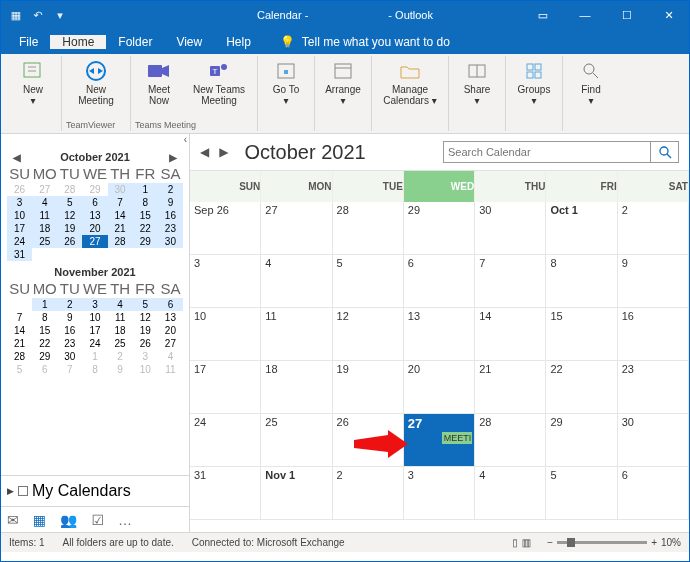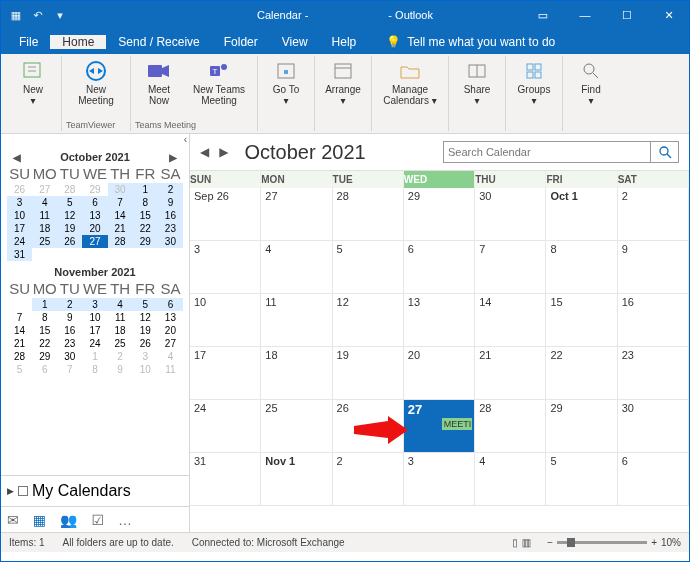--- a/index.html
+++ b/index.html
@@ -56,21 +56,21 @@
 .mainarea { flex: 1; display: flex; flex-direction: column; }
 .calheader { height: 36px; display: flex; align-items: center; padding: 4px 10px; gap: 10px; }
 .calheader .navarr { cursor: pointer; color: #555; font-size: 12px; }
 .calheader .mt { font-size: 20px; color: #333; font-weight: 300; margin-left: 6px; }
 .calheader .search { margin-left: auto; display: flex; }
 .calheader input { border: 1px solid #999; height: 22px; width: 208px; font-size: 11px; padding: 0 4px; }
 .calheader .sbtn { border: 1px solid #999; border-left: none; width: 28px; height: 22px; display: flex; align-items: center; justify-content: center; cursor: pointer; color: #0f6cbd; }
 
 .grid { flex: 1; border-top: 1px solid #e0e0e0; }
 .weekhead { display: grid; grid-template-columns: repeat(7,1fr); background: #f1f7ef; }
-.weekhead div { font-size: 10px; font-weight: bold; color: #555; padding: 3px 0; text-align: left; border-right: 1px solid #eceee9; }
+.weekhead div { font-size: 10px; font-weight: bold; color: #555; padding: 10px 0; text-align: right; border-right: 1px solid #eceee9; }
 .weekhead div.wed { background: #89d08f; color: #fff; }
 .monthgrid { display: grid; grid-template-columns: repeat(7,1fr); grid-auto-rows: 53px; }
 .cell { border-right: 1px solid #e6e6e6; border-bottom: 1px solid #e6e6e6; padding: 2px 4px; font-size: 11px; color: #333; position: relative; cursor: pointer; }
 .cell .dn { font-size: 11px; }
 .cell.bold .dn { font-weight: bold; }
 .cell.today { background: #0f6cbd; }
 .cell.today .dn { color: #fff; font-weight: bold; font-size: 13px; }
 .event { position: absolute; left: 2px; right: 2px; top: 18px; background: #89d08f; color: #333; font-size: 9px; padding: 1px 2px; overflow: hidden; white-space: nowrap; margin-left: 36px; }
 
 .redarrow { position: absolute; left: -50px; top: 16px; pointer-events: none; }
@@ -97,21 +97,20 @@
     <span>▭</span>
     <span>—</span>
     <span>☐</span>
     <span>✕</span>
   </div>
 </div>
 
 <div class="tabs">
   <div class="tab file">File</div>
   <div class="tab home">Home</div>
-  <div class="tab">Send / Receive</div>
   <div class="tab">Folder</div>
   <div class="tab">View</div>
   <div class="tab">Help</div>
   <div class="tell">
     <span class="bulb">💡</span>
     <span>Tell me what you want to do</span>
   </div>
 </div>
 
 <div class="ribbon">

